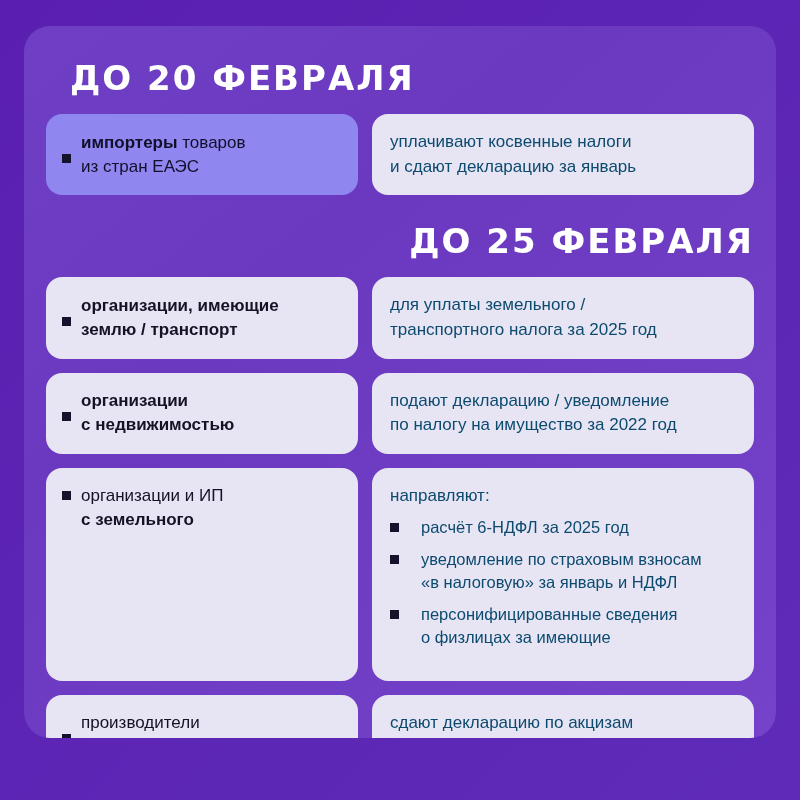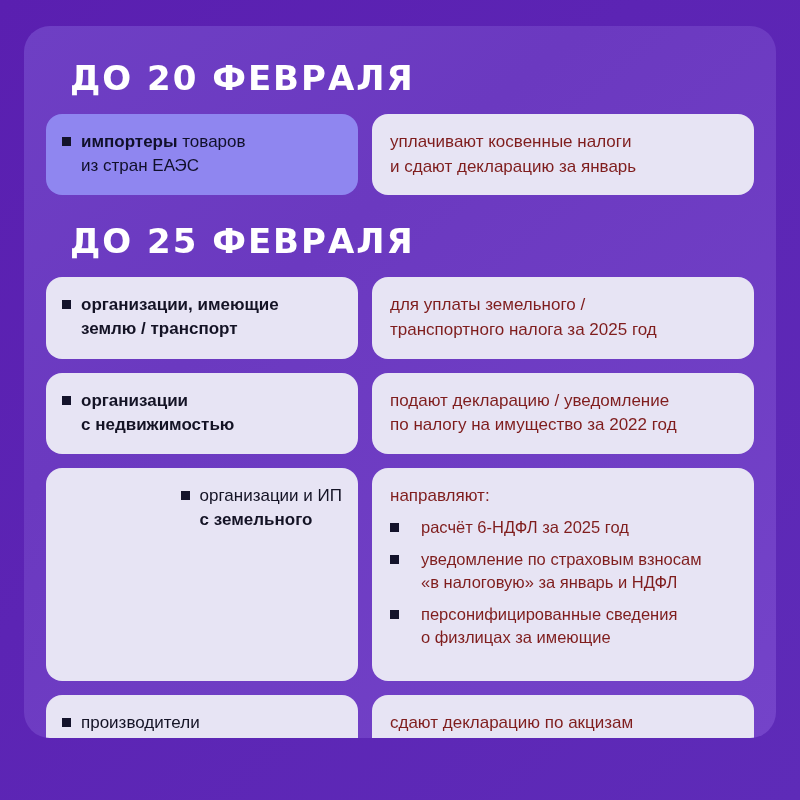--- a/index.html
+++ b/index.html
@@ -38,37 +38,38 @@
     color: #ffffff;
     font-size: 34px;
     font-weight: bold;
     letter-spacing: 2px;
     text-transform: uppercase;
     margin: 6px 0 16px 24px;
     font-family: "DejaVu Sans", "Liberation Sans", sans-serif;
   }
   .section-title.second {
     margin-top: 26px;
+    text-align: right;
   }
   .row {
     display: flex;
     gap: 14px;
     margin-bottom: 14px;
     align-items: stretch;
   }
   .who {
     width: 312px;
     flex: 0 0 312px;
     border-radius: 16px;
     background: #e7e4f4;
     box-sizing: border-box;
     padding: 16px 16px 16px 16px;
     display: flex;
     gap: 10px;
-    align-items: flex-start;
+    align-items: center;
     color: #141325;
   }
   .who.accent {
     background: #8f86f0;
     color: #10102a;
   }
   .bullet-sq {
     display: inline-block;
     width: 9px;
     height: 9px;
@@ -82,21 +83,21 @@
   }
   .who-text b {
     font-weight: bold;
   }
   .what {
     flex: 1 1 auto;
     border-radius: 16px;
     background: #e7e4f4;
     box-sizing: border-box;
     padding: 16px 18px;
-    color: #7f1d1d;
+    color: #0c4a6e;
     font-size: 17px;
     line-height: 1.45;
   }
   .what-line {
     white-space: nowrap;
   }
   .sub-list {
     margin: 8px 0 0 0;
     padding: 0;
     list-style: none;
@@ -109,21 +110,20 @@
   }
   .sub-list li:last-child {
     margin-bottom: 17px;
   }
   .sub-text {
     font-size: 16.5px;
     line-height: 1.38;
   }
   .row-tall .who {
     align-items: flex-start;
-    justify-content: flex-end;
   }
 </style>
 </head>
 <body>
 
 <div class="page">
   <div class="card">
 
     <div class="section">
       <div class="section-title">ДО 20 ФЕВРАЛЯ</div>

